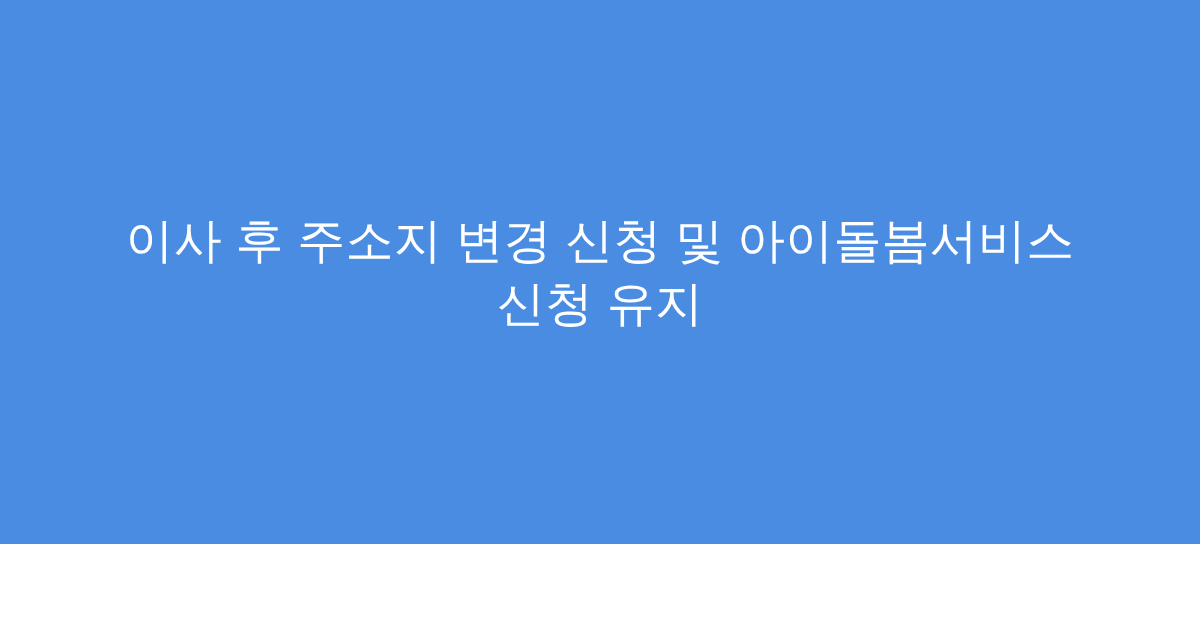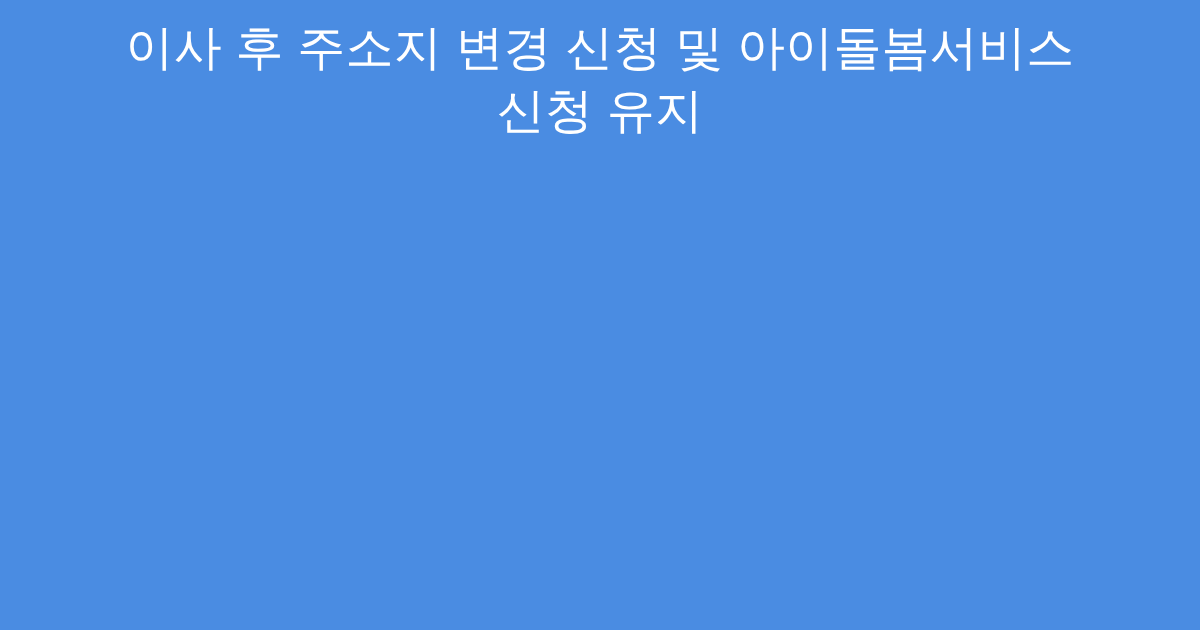--- a/index.html
+++ b/index.html
@@ -13,23 +13,24 @@
     height: 630px;
     overflow: hidden;
     font-family: "Liberation Sans", "DejaVu Sans", sans-serif;
   }
 
   
   .og-card {
     position: relative;
     box-sizing: border-box;
     width: 1200px;
-    height: 630px;
+    height: 544px;
     background-color: #4a8ce2;
     display: flex;
+    align-items: center;
     justify-content: center;
     padding: 16px 72px;
   }
 
   
   .og-title-block {
     width: 100%;
     max-width: 1056px;
     text-align: center;
   }

